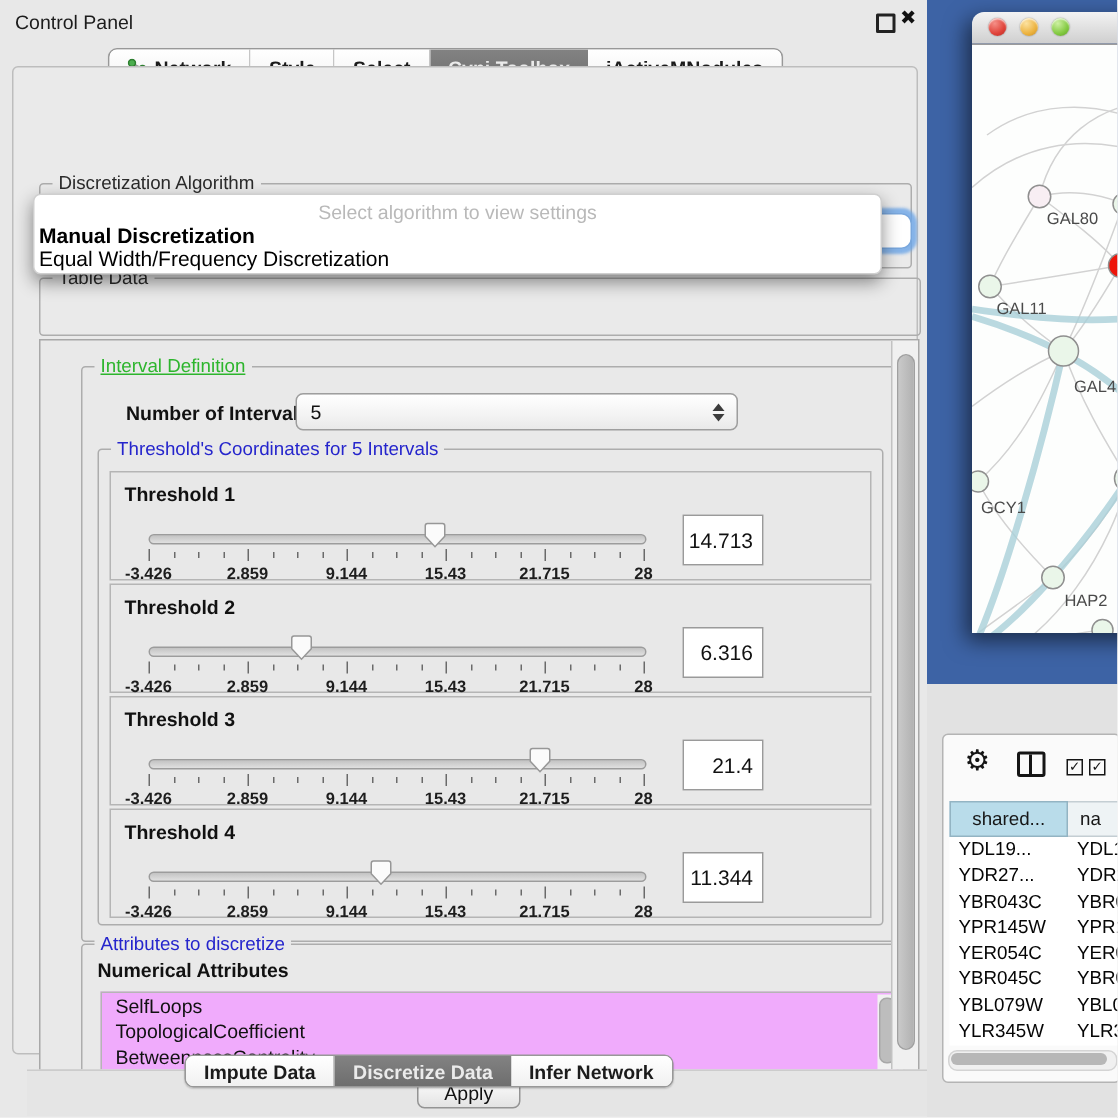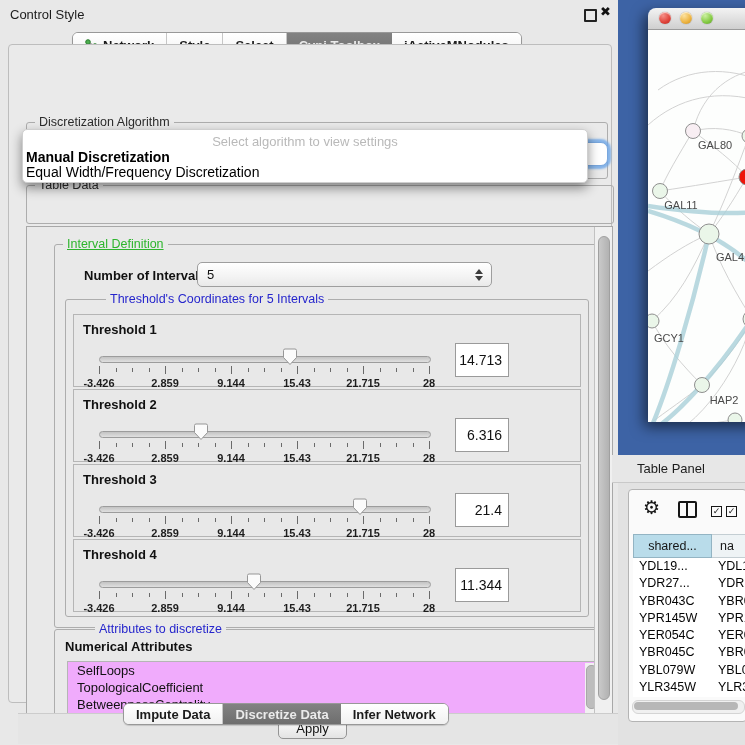--- a/index.html
+++ b/index.html
@@ -21,21 +21,21 @@
   .top-tabs .seg{height:25px;}
   .bottom-tabs{left:123px;top:703px;height:20px;}
   .bottom-tabs .seg{height:20px;}
 
   .content-panel{left:8px;top:44px;width:602px;height:657px;background:#eaeaea;border:1px solid #bdbdbd;border-radius:4px;}
 
   .group{position:absolute;border:1px solid #adadad;border-radius:3px;}
   .gtitle{position:absolute;top:-8px;left:8px;padding:0 4px;background:#eaeaea;font-size:12.5px;white-space:nowrap;}
   .gtitle.dark{color:#2b2b2b;}
   .gtitle.green{color:#2db52d;text-decoration:underline;}
-  .gtitle.blue{color:#2525cc;margin-left:32px;}
+  .gtitle.blue{color:#2525cc;}
 
   .combo{position:absolute;background:linear-gradient(#ffffff,#f3f3f3 60%,#e9e9e9);border:1px solid #9e9e9e;border-radius:5px;display:flex;align-items:center;}
   .combo .cval{font-size:13px;color:#111;padding-left:9px;flex:1;white-space:nowrap;overflow:hidden;}
   .spin{display:flex;flex-direction:column;align-items:center;gap:2px;padding-right:8px;}
   .spin i{width:0;height:0;border-left:4px solid transparent;border-right:4px solid transparent;}
   .spin .up{border-bottom:5px solid #3c3c3c;}
   .spin .dn{border-top:5px solid #3c3c3c;}
 
   .focus-combo{left:26px;top:97px;width:571px;height:22px;background:#fff;border:1px solid #79a7dd;border-radius:7px;box-shadow:0 0 2px 3px rgba(108,165,231,.8);}
 
@@ -99,21 +99,21 @@
   .tp-hsb{position:absolute;left:3px;top:210px;width:111px;height:12px;background:#f0f0f0;border:1px solid #d4d4d4;border-radius:6px;}
   .tp-hsb .thumb{position:absolute;left:1px;top:1px;width:104px;height:8px;border-radius:5px;background:#b7b7b7;}
 </style>
 </head>
 <body>
 
 <div class="stage">
 
   <div class="abs left-panel">
 
-    <div class="abs cp-title">Control Style</div>
+    <div class="abs cp-title">Control Panel</div>
     <div class="abs float-ico"></div>
     <div class="abs close-ico">✖</div>
 
     <div class="abs segbar top-tabs">
       <div class="seg">
         <svg width="13" height="14" viewBox="0 0 13 14">
           <line x1="3" y1="3" x2="3" y2="11" stroke="#9a9a9a" stroke-width="1.3"></line>
           <line x1="3" y1="3" x2="10" y2="7" stroke="#9a9a9a" stroke-width="1.3"></line>
           <circle cx="3" cy="3" r="2.3" fill="#4cae4f" stroke="#2c7d2e"></circle>
           <circle cx="3" cy="11" r="2.3" fill="#4cae4f" stroke="#2c7d2e"></circle>
@@ -421,23 +421,20 @@
           <text x="21" y="312" text-anchor="middle" fill="#4a4a4a" font-size="11px" font-family="&quot;Liberation Sans&quot;,sans-serif">GCY1</text>
           <circle cx="104" cy="289" r="9" fill="#eaf6e9" stroke="#8f8f8f" stroke-width="1"></circle>
           <text x="109" y="312" text-anchor="start" fill="#4a4a4a" font-size="11px" font-family="&quot;Liberation Sans&quot;,sans-serif">H</text>
           <circle cx="54" cy="355" r="7.5" fill="#eaf6e9" stroke="#8f8f8f" stroke-width="1"></circle>
           <text x="76" y="374" text-anchor="middle" fill="#4a4a4a" font-size="11px" font-family="&quot;Liberation Sans&quot;,sans-serif">HAP2</text>
           <circle cx="87" cy="390" r="7" fill="#eaf6e9" stroke="#8f8f8f" stroke-width="1"></circle>
         </svg>
     </div>
   </div>
 
-  <div class="abs tp-header">
-    <div class="tp-title">Table Panel</div>
-  </div>
 
   <div class="abs tp-box">
     <div class="gear">⚙</div>
     <div class="split-ico">
         <i></i>
       </div>
     <div class="chk" style="left:82px;">✓</div>
     <div class="chk" style="left:97px;">✓</div>
 
     <div class="th-cell th-1">shared...</div>

